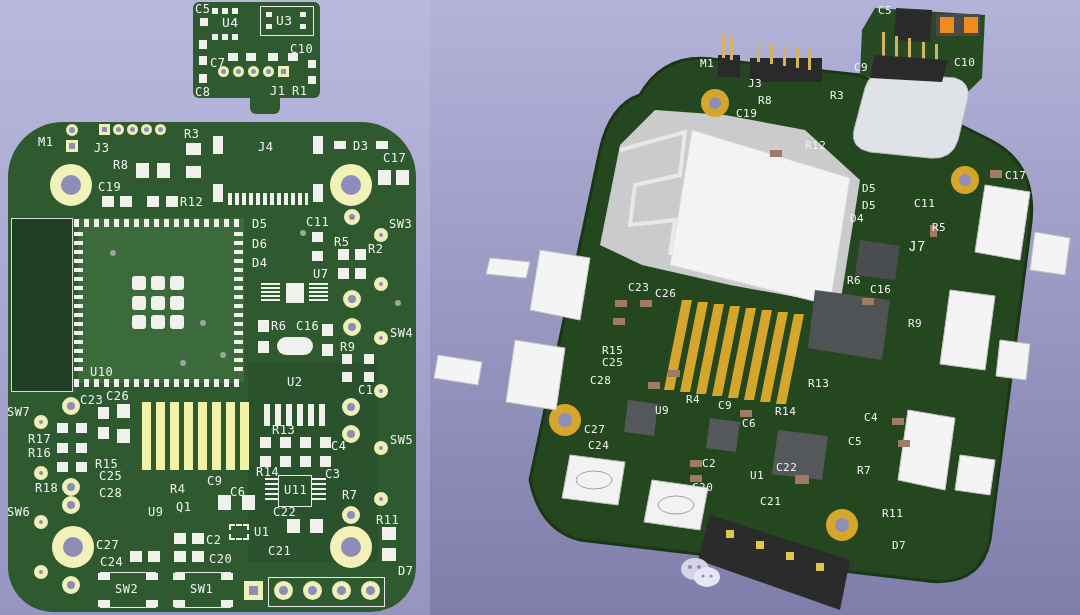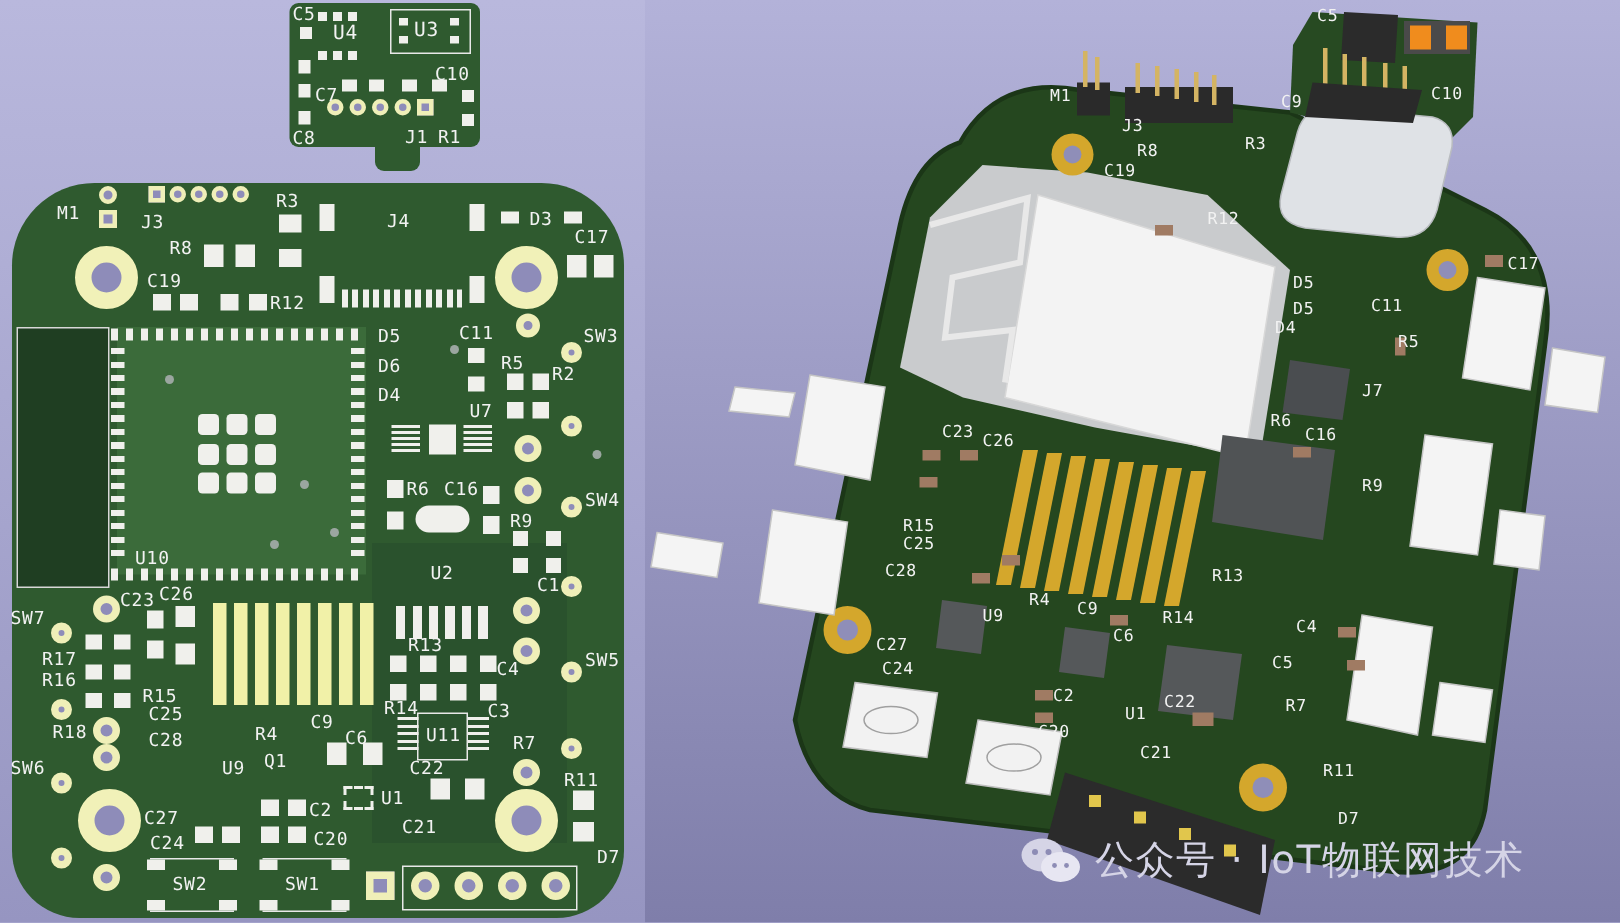--- a/index.html
+++ b/index.html
@@ -401,21 +401,21 @@
   <span class="silk" style="left:375px;top:140px;font-size:11px;">R12</span>
   <span class="silk" style="left:448px;top:5px;font-size:11px;">C5</span>
   <span class="silk" style="left:424px;top:62px;font-size:11px;">C9</span>
   <span class="silk" style="left:524px;top:57px;font-size:11px;">C10</span>
   <span class="silk" style="left:432px;top:183px;font-size:11px;">D5</span>
   <span class="silk" style="left:432px;top:200px;font-size:11px;">D5</span>
   <span class="silk" style="left:420px;top:213px;font-size:11px;">D4</span>
   <span class="silk" style="left:484px;top:198px;font-size:11px;">C11</span>
   <span class="silk" style="left:575px;top:170px;font-size:11px;">C17</span>
   <span class="silk" style="left:502px;top:222px;font-size:11px;">R5</span>
-  <span class="silk" style="left:478px;top:255px;font-size:11px;">J7</span>
+  <span class="silk" style="left:478px;top:241px;font-size:14px;font-family:Liberation Mono, monospace;">J7</span>
   <span class="silk" style="left:417px;top:275px;font-size:11px;">R6</span>
   <span class="silk" style="left:440px;top:284px;font-size:11px;">C16</span>
   <span class="silk" style="left:478px;top:318px;font-size:11px;">R9</span>
   <span class="silk" style="left:198px;top:282px;font-size:11px;">C23</span>
   <span class="silk" style="left:225px;top:288px;font-size:11px;">C26</span>
   <span class="silk" style="left:172px;top:345px;font-size:11px;">R15</span>
   <span class="silk" style="left:172px;top:357px;font-size:11px;">C25</span>
   <span class="silk" style="left:160px;top:375px;font-size:11px;">C28</span>
   <span class="silk" style="left:256px;top:394px;font-size:11px;">R4</span>
   <span class="silk" style="left:225px;top:405px;font-size:11px;">U9</span>
@@ -439,14 +439,13 @@
 
 <div class="wm">
   <svg width="42" height="34" viewBox="0 0 42 34">
     <ellipse cx="15" cy="13" rx="14" ry="11" fill="#d5d4e6"></ellipse>
     <ellipse cx="27" cy="21" rx="13" ry="10" fill="#e7e6f2"></ellipse>
     <circle cx="10" cy="11" r="2" fill="#8d8cb5"></circle>
       <circle cx="19" cy="11" r="2" fill="#8d8cb5"></circle>
     <circle cx="23" cy="20" r="1.6" fill="#8d8cb5"></circle>
       <circle cx="31" cy="20" r="1.6" fill="#8d8cb5"></circle>
   </svg>
-  <span>公众号 · IoT物联网技术</span>
 </div>
 
 </body></html>

